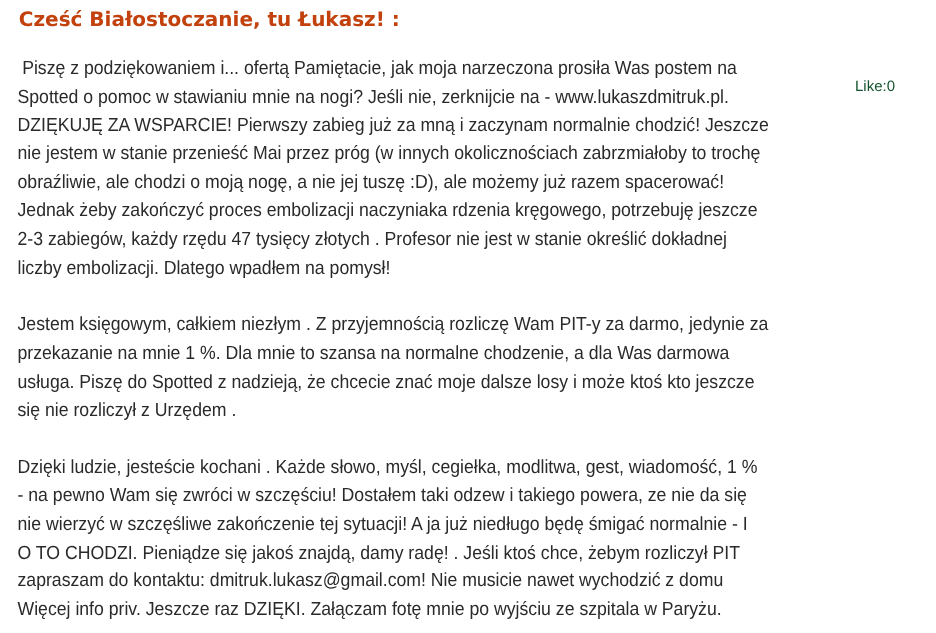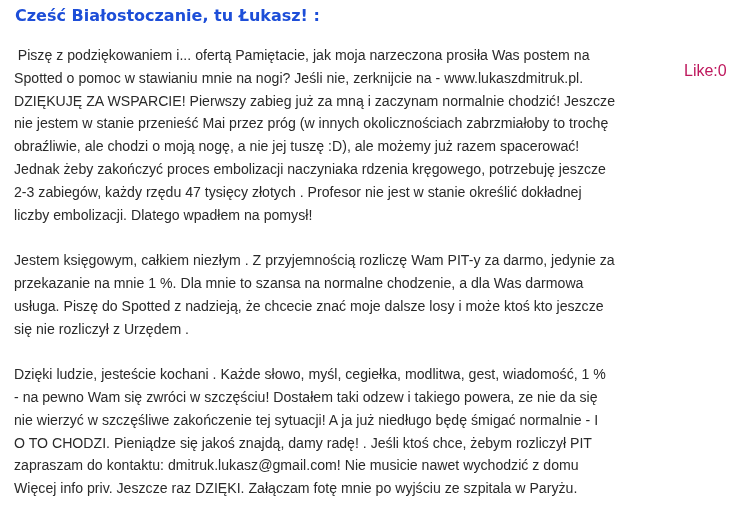--- a/index.html
+++ b/index.html
@@ -1,31 +1,31 @@
 <!DOCTYPE html>
 <html><head>
 <meta charset="utf-8">
 <style>
   html, body { margin: 0; padding: 0; background: #ffffff; }
   body { width: 749px; height: 506px; overflow: hidden; position: relative; }
   .title {
     position: absolute; left: 15px; top: 6px;
     font-family: "DejaVu Sans", sans-serif; font-weight: bold; font-size: 16px;
-    color: #1d4ed8; letter-spacing: 0px;
+    color: #c2410c; letter-spacing: 0px;
   }
   .post {
     position: absolute; left: 14px; top: 44px; width: 680px;
     font-family: "Liberation Sans", sans-serif; font-size: 15.2px;
     line-height: 22.8px; color: #2a2a2a; transform: scaleX(0.93); transform-origin: left top;
   }
   .post p { margin: 0 0 22.8px 0; white-space: pre-line; }
   .post p:first-child { text-indent: 4px; }
   .like {
     position: absolute; left: 684px; top: 62px;
-    font-family: "Liberation Sans", sans-serif; font-size: 16px; color: #be185d;
+    font-family: "Liberation Sans", sans-serif; font-size: 12px; color: #14532d;
   }
 </style>
 </head>
 <body>
 
 <div class="title">Cześć Białostoczanie, tu Łukasz! :</div>
 
 <div class="post">
   <p>Piszę z podziękowaniem i... ofertą  Pamiętacie, jak moja narzeczona prosiła Was postem na
 Spotted o pomoc w stawianiu mnie na nogi? Jeśli nie, zerknijcie na - www.lukaszdmitruk.pl.

